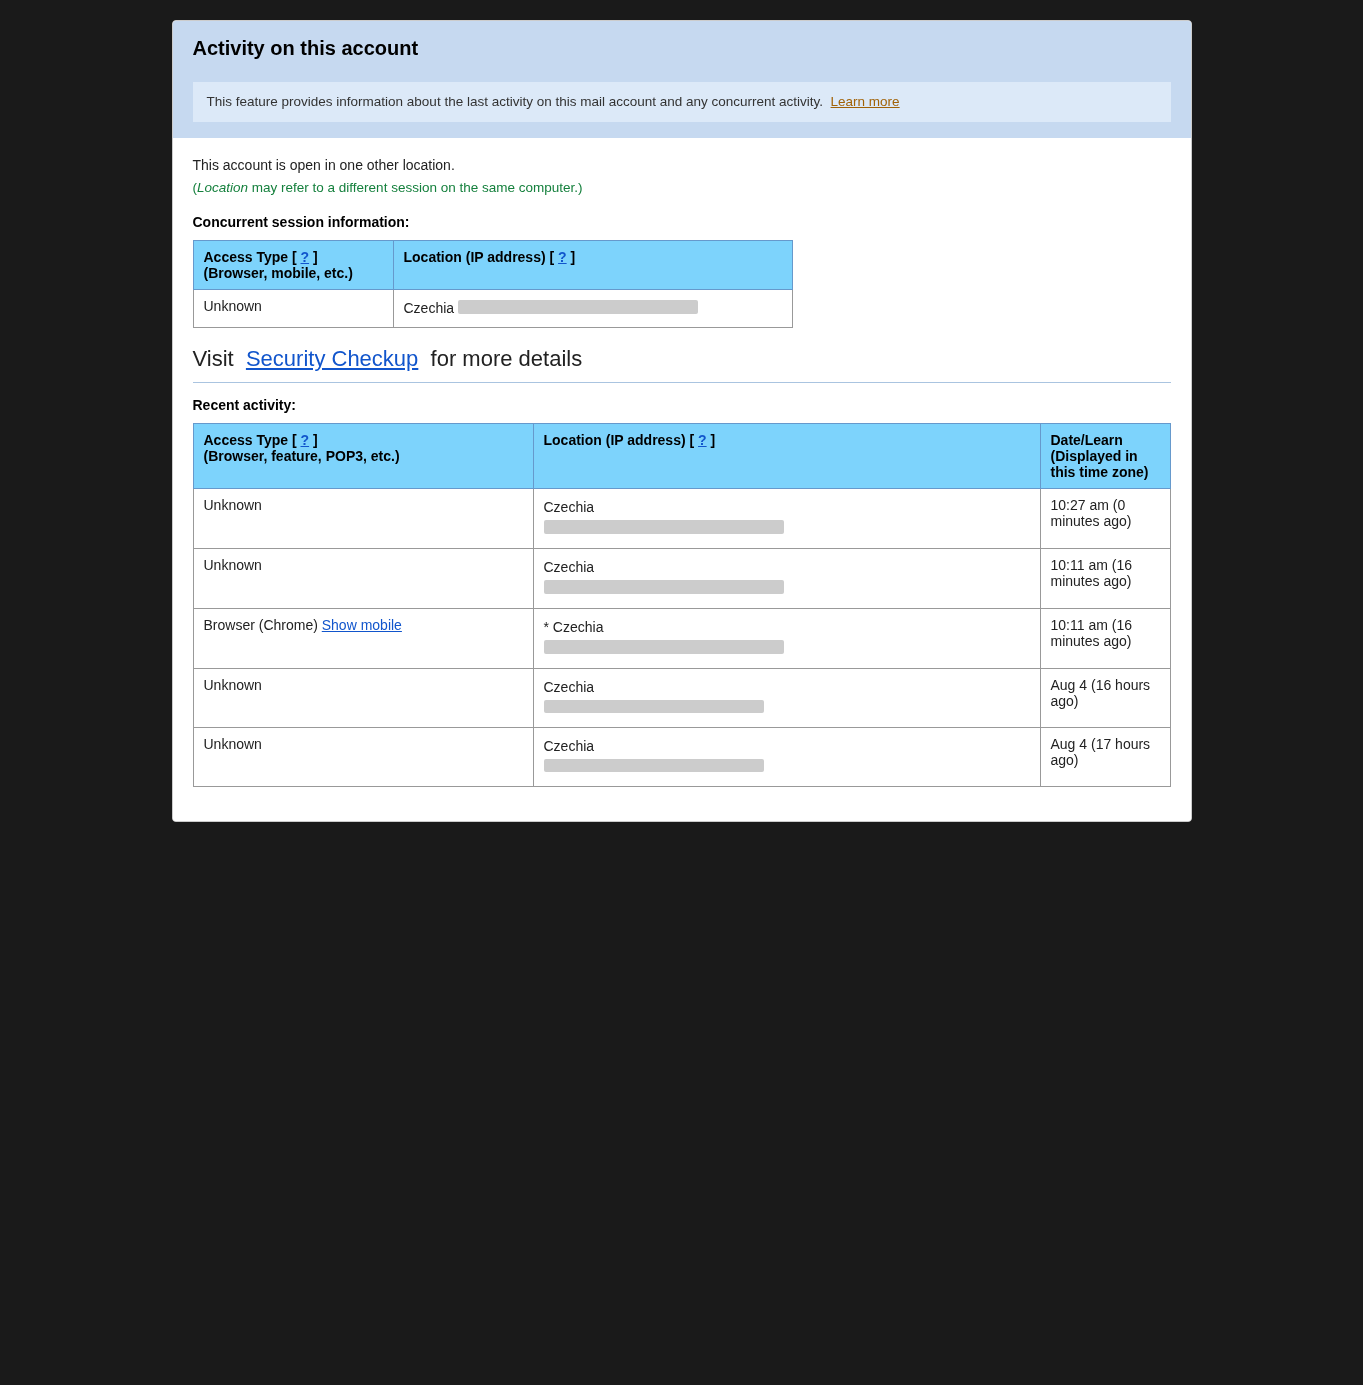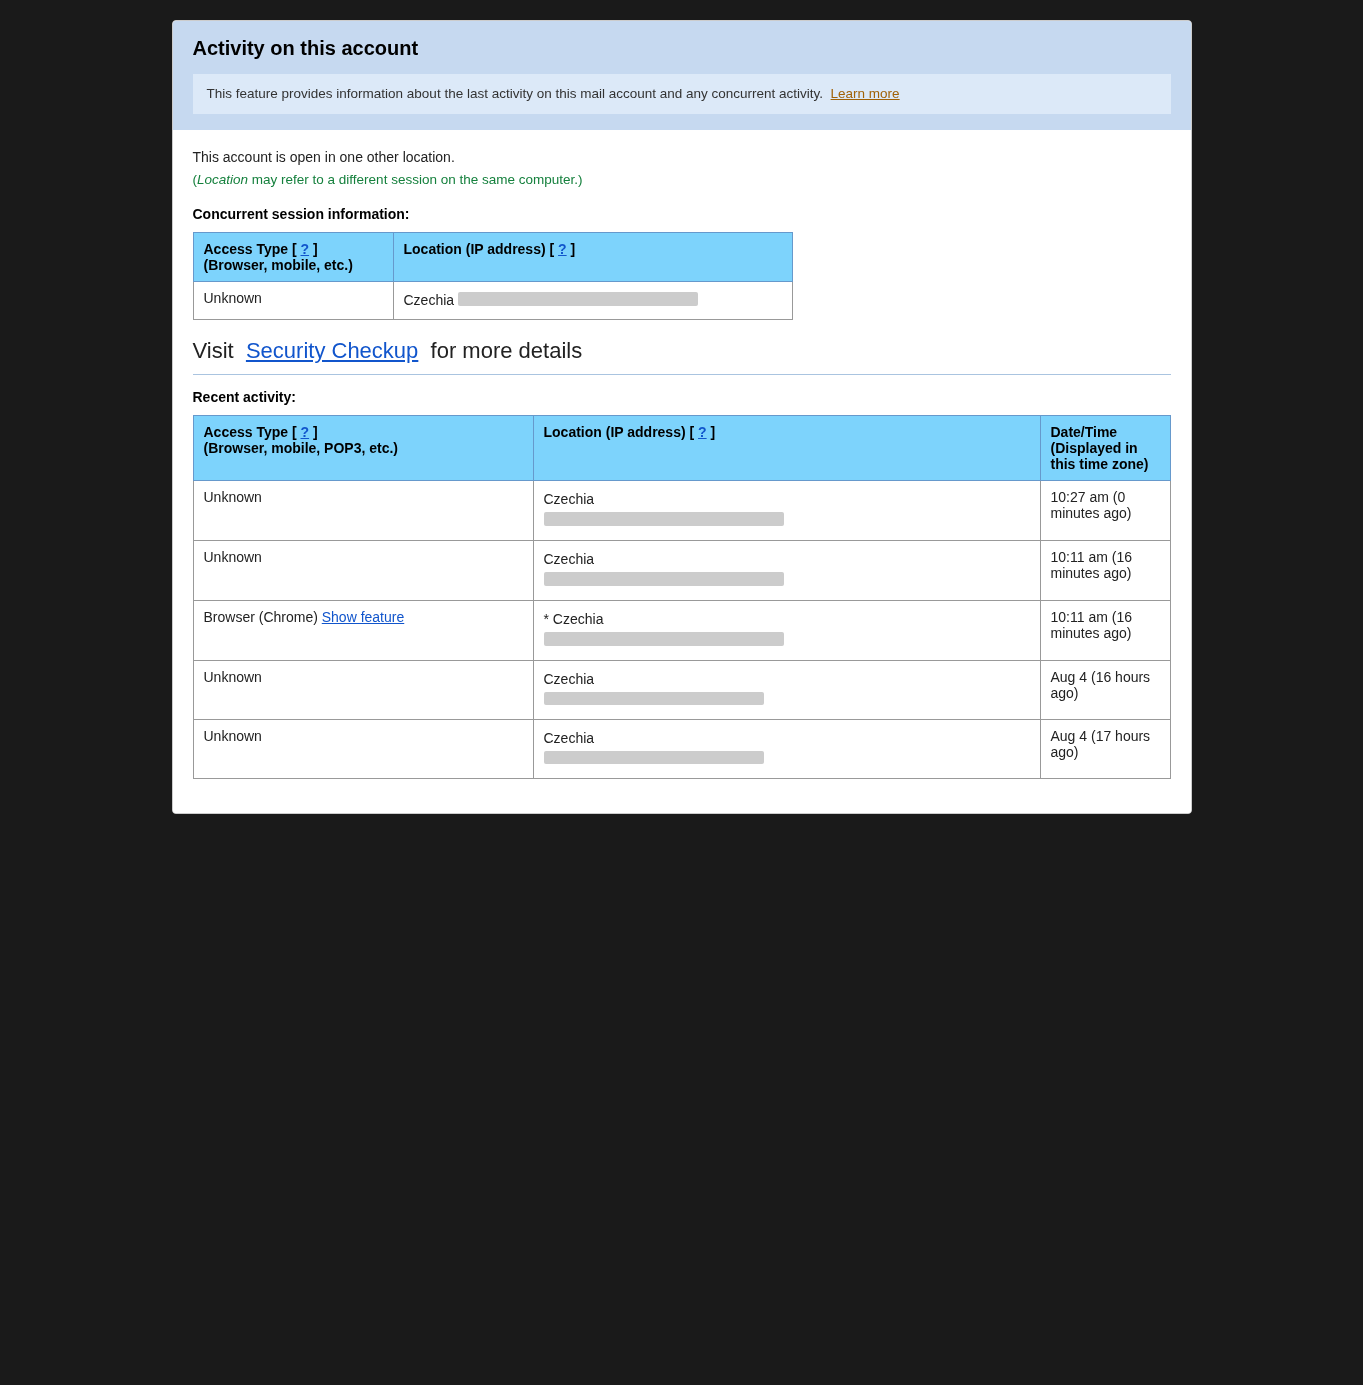--- a/index.html
+++ b/index.html
@@ -20,21 +20,21 @@
       overflow: hidden;
     }
     .header-section {
       background: #c6d9f0;
       padding: 16px 20px 16px 20px;
     }
     .header-title {
       font-size: 20px;
       font-weight: bold;
       color: #000;
-      margin-bottom: 14px;
+      margin-bottom: 22px;
     }
     .header-desc {
       background: #dce9f8;
       padding: 10px 14px;
       font-size: 13.5px;
       color: #333;
       line-height: 1.5;
     }
     .header-desc a {
       color: #a16207;
@@ -200,29 +200,29 @@
 
     <div class="section-label">Recent activity:</div>
 
     <table class="recent-table">
       <thead>
         <tr>
           <th>
             <span>Access Type [</span>
             <a href="#">?</a>
             <span> ]</span><br>
-            <span>(Browser, mobile, POP3, etc.)</span>
+            <span>(Browser, feature, POP3, etc.)</span>
           </th>
           <th>
             <span>Location (IP address) [</span>
             <a href="#">?</a>
             <span> ]</span>
           </th>
           <th>
-            <span>Date/Time</span><br>
+            <span>Date/Learn</span><br>
             <span>(Displayed in this time zone)</span>
           </th>
         </tr>
       </thead>
       <tbody>
 
         <tr>
           <td>Unknown</td>
           <td class="location-cell">
             Czechia<br><span class="ip-blurred"></span>
@@ -232,21 +232,21 @@
 
         <tr>
           <td>Unknown</td>
           <td class="location-cell">
             Czechia<br><span class="ip-blurred"></span>
           </td>
           <td>10:11 am (16 minutes ago)</td>
         </tr>
 
         <tr>
-          <td>Browser (Chrome) <a href="#">Show feature</a></td>
+          <td>Browser (Chrome) <a href="#">Show mobile</a></td>
           <td class="location-cell">
             * Czechia<br><span class="ip-blurred"></span>
           </td>
           <td>10:11 am (16 minutes ago)</td>
         </tr>
 
         <tr>
           <td>Unknown</td>
           <td class="location-cell">
             Czechia<br><span class="ip-blurred-sm"></span>

